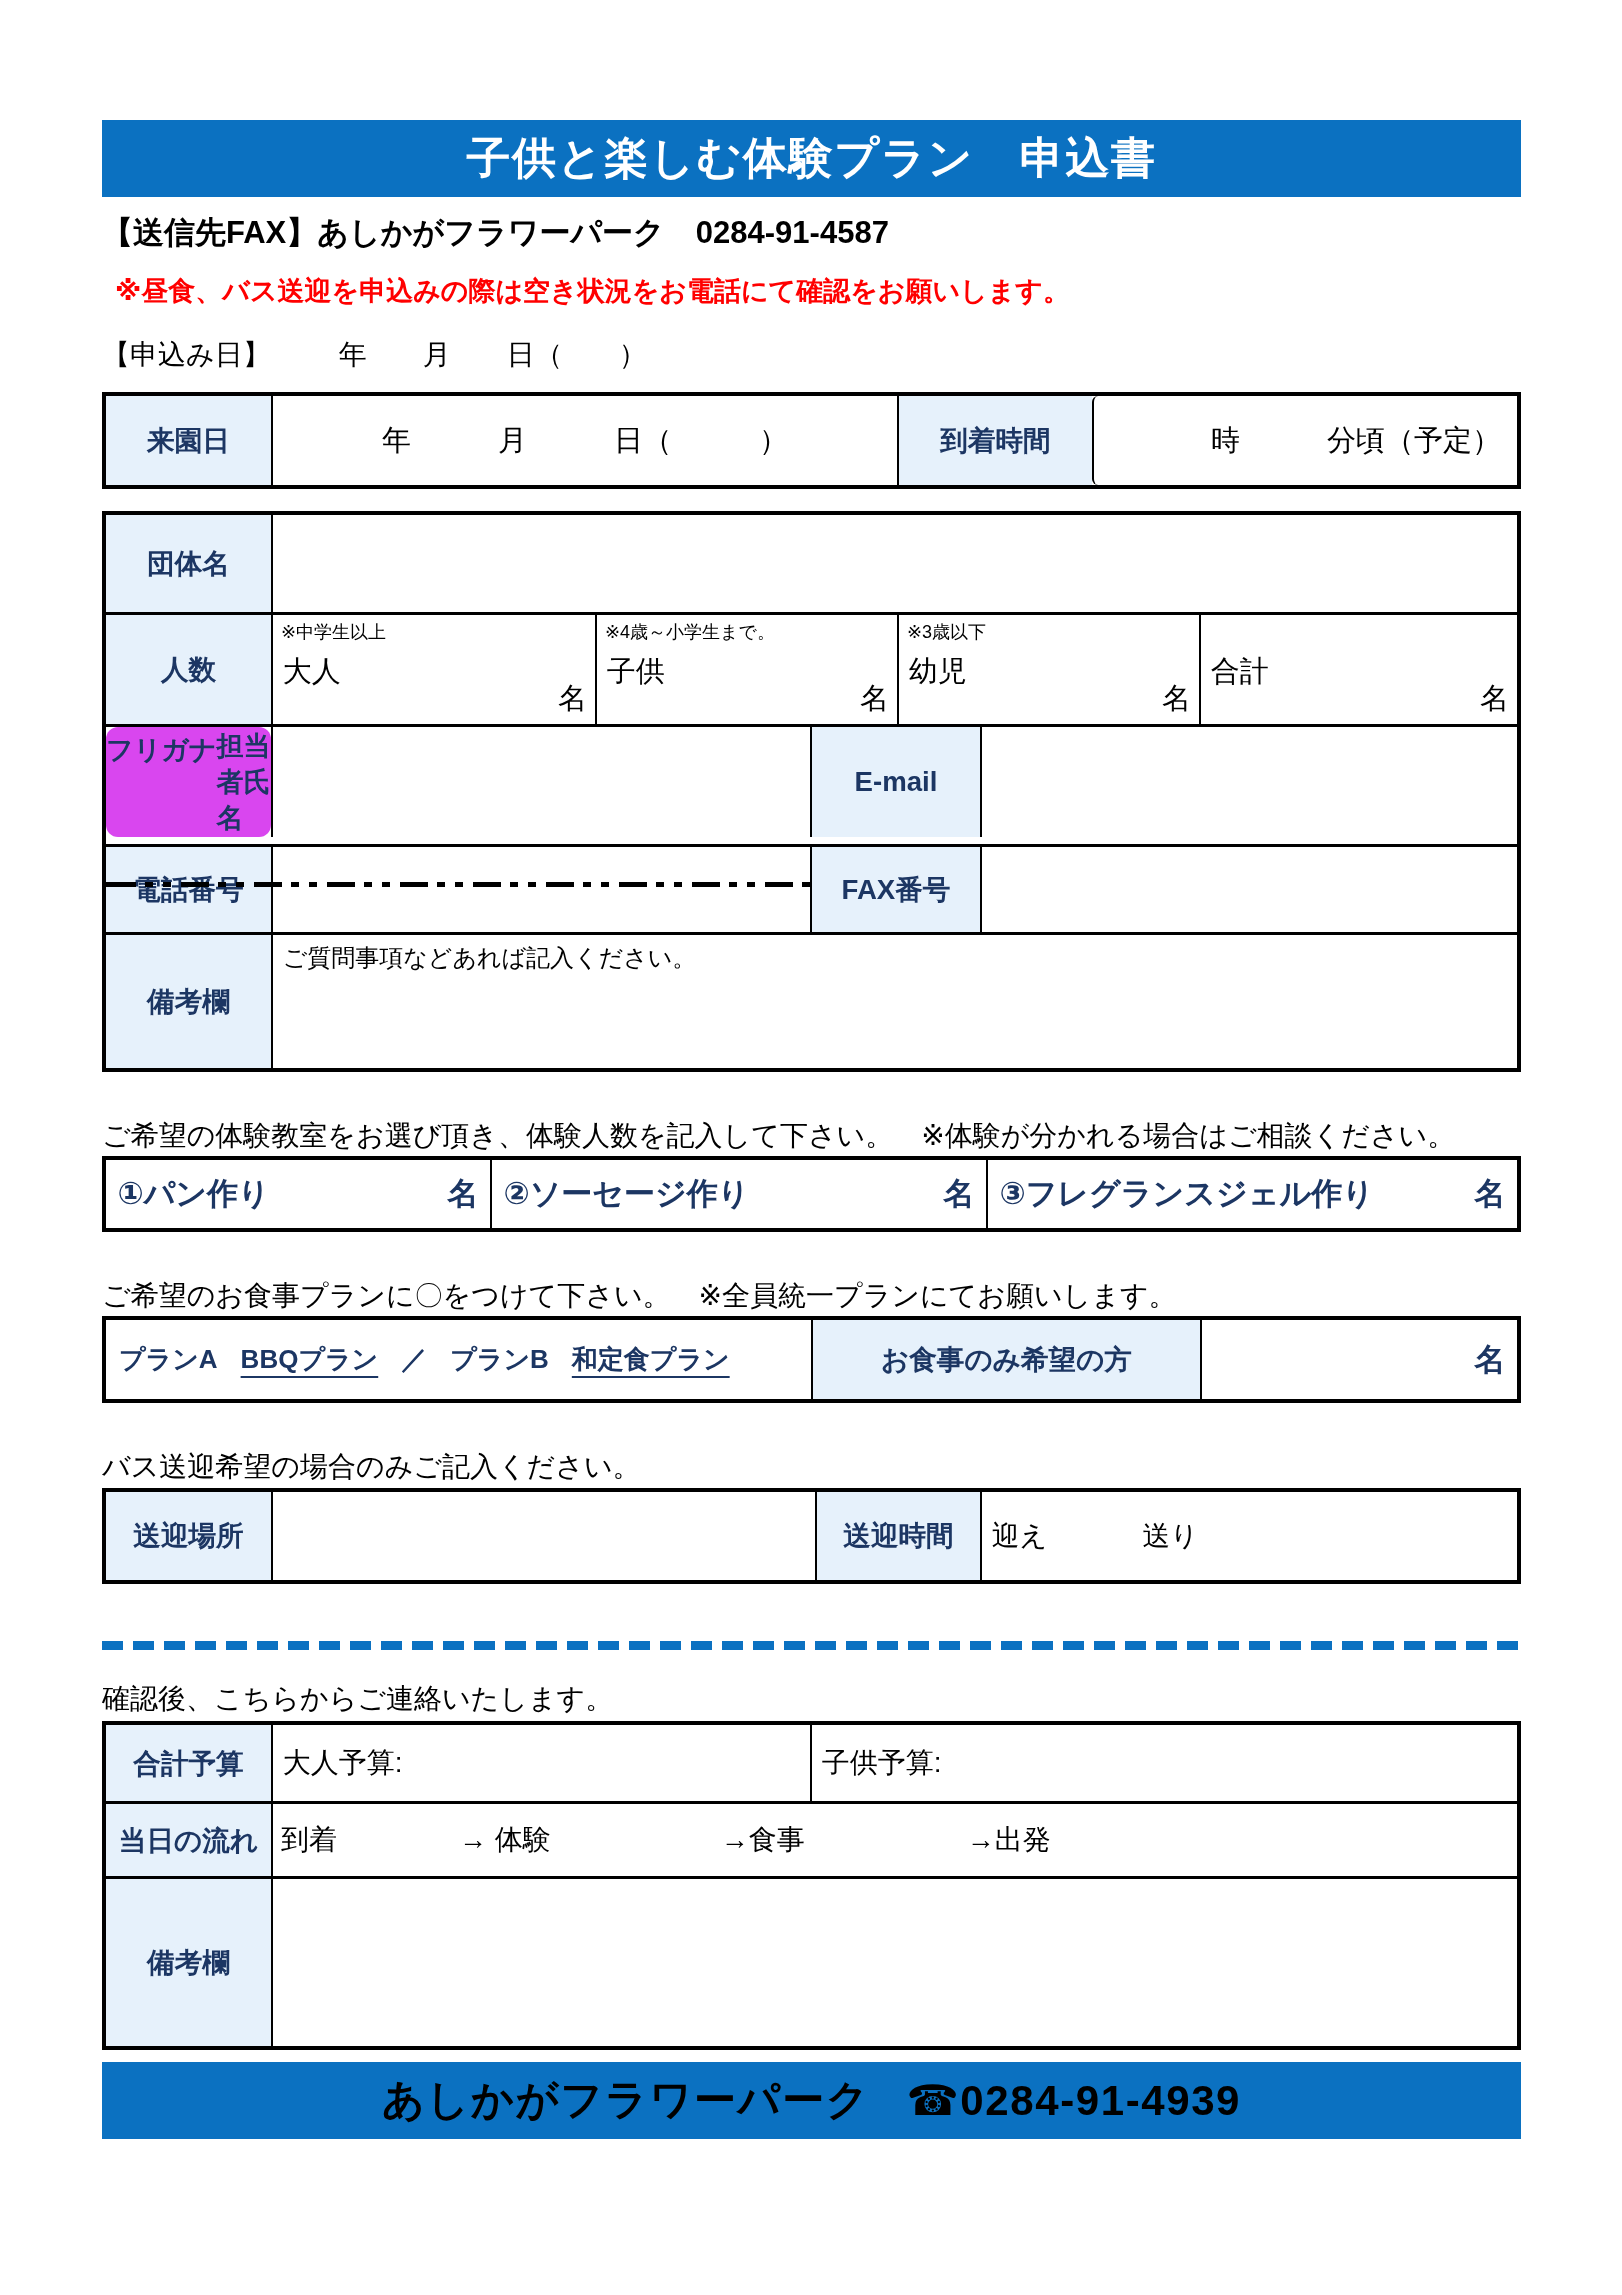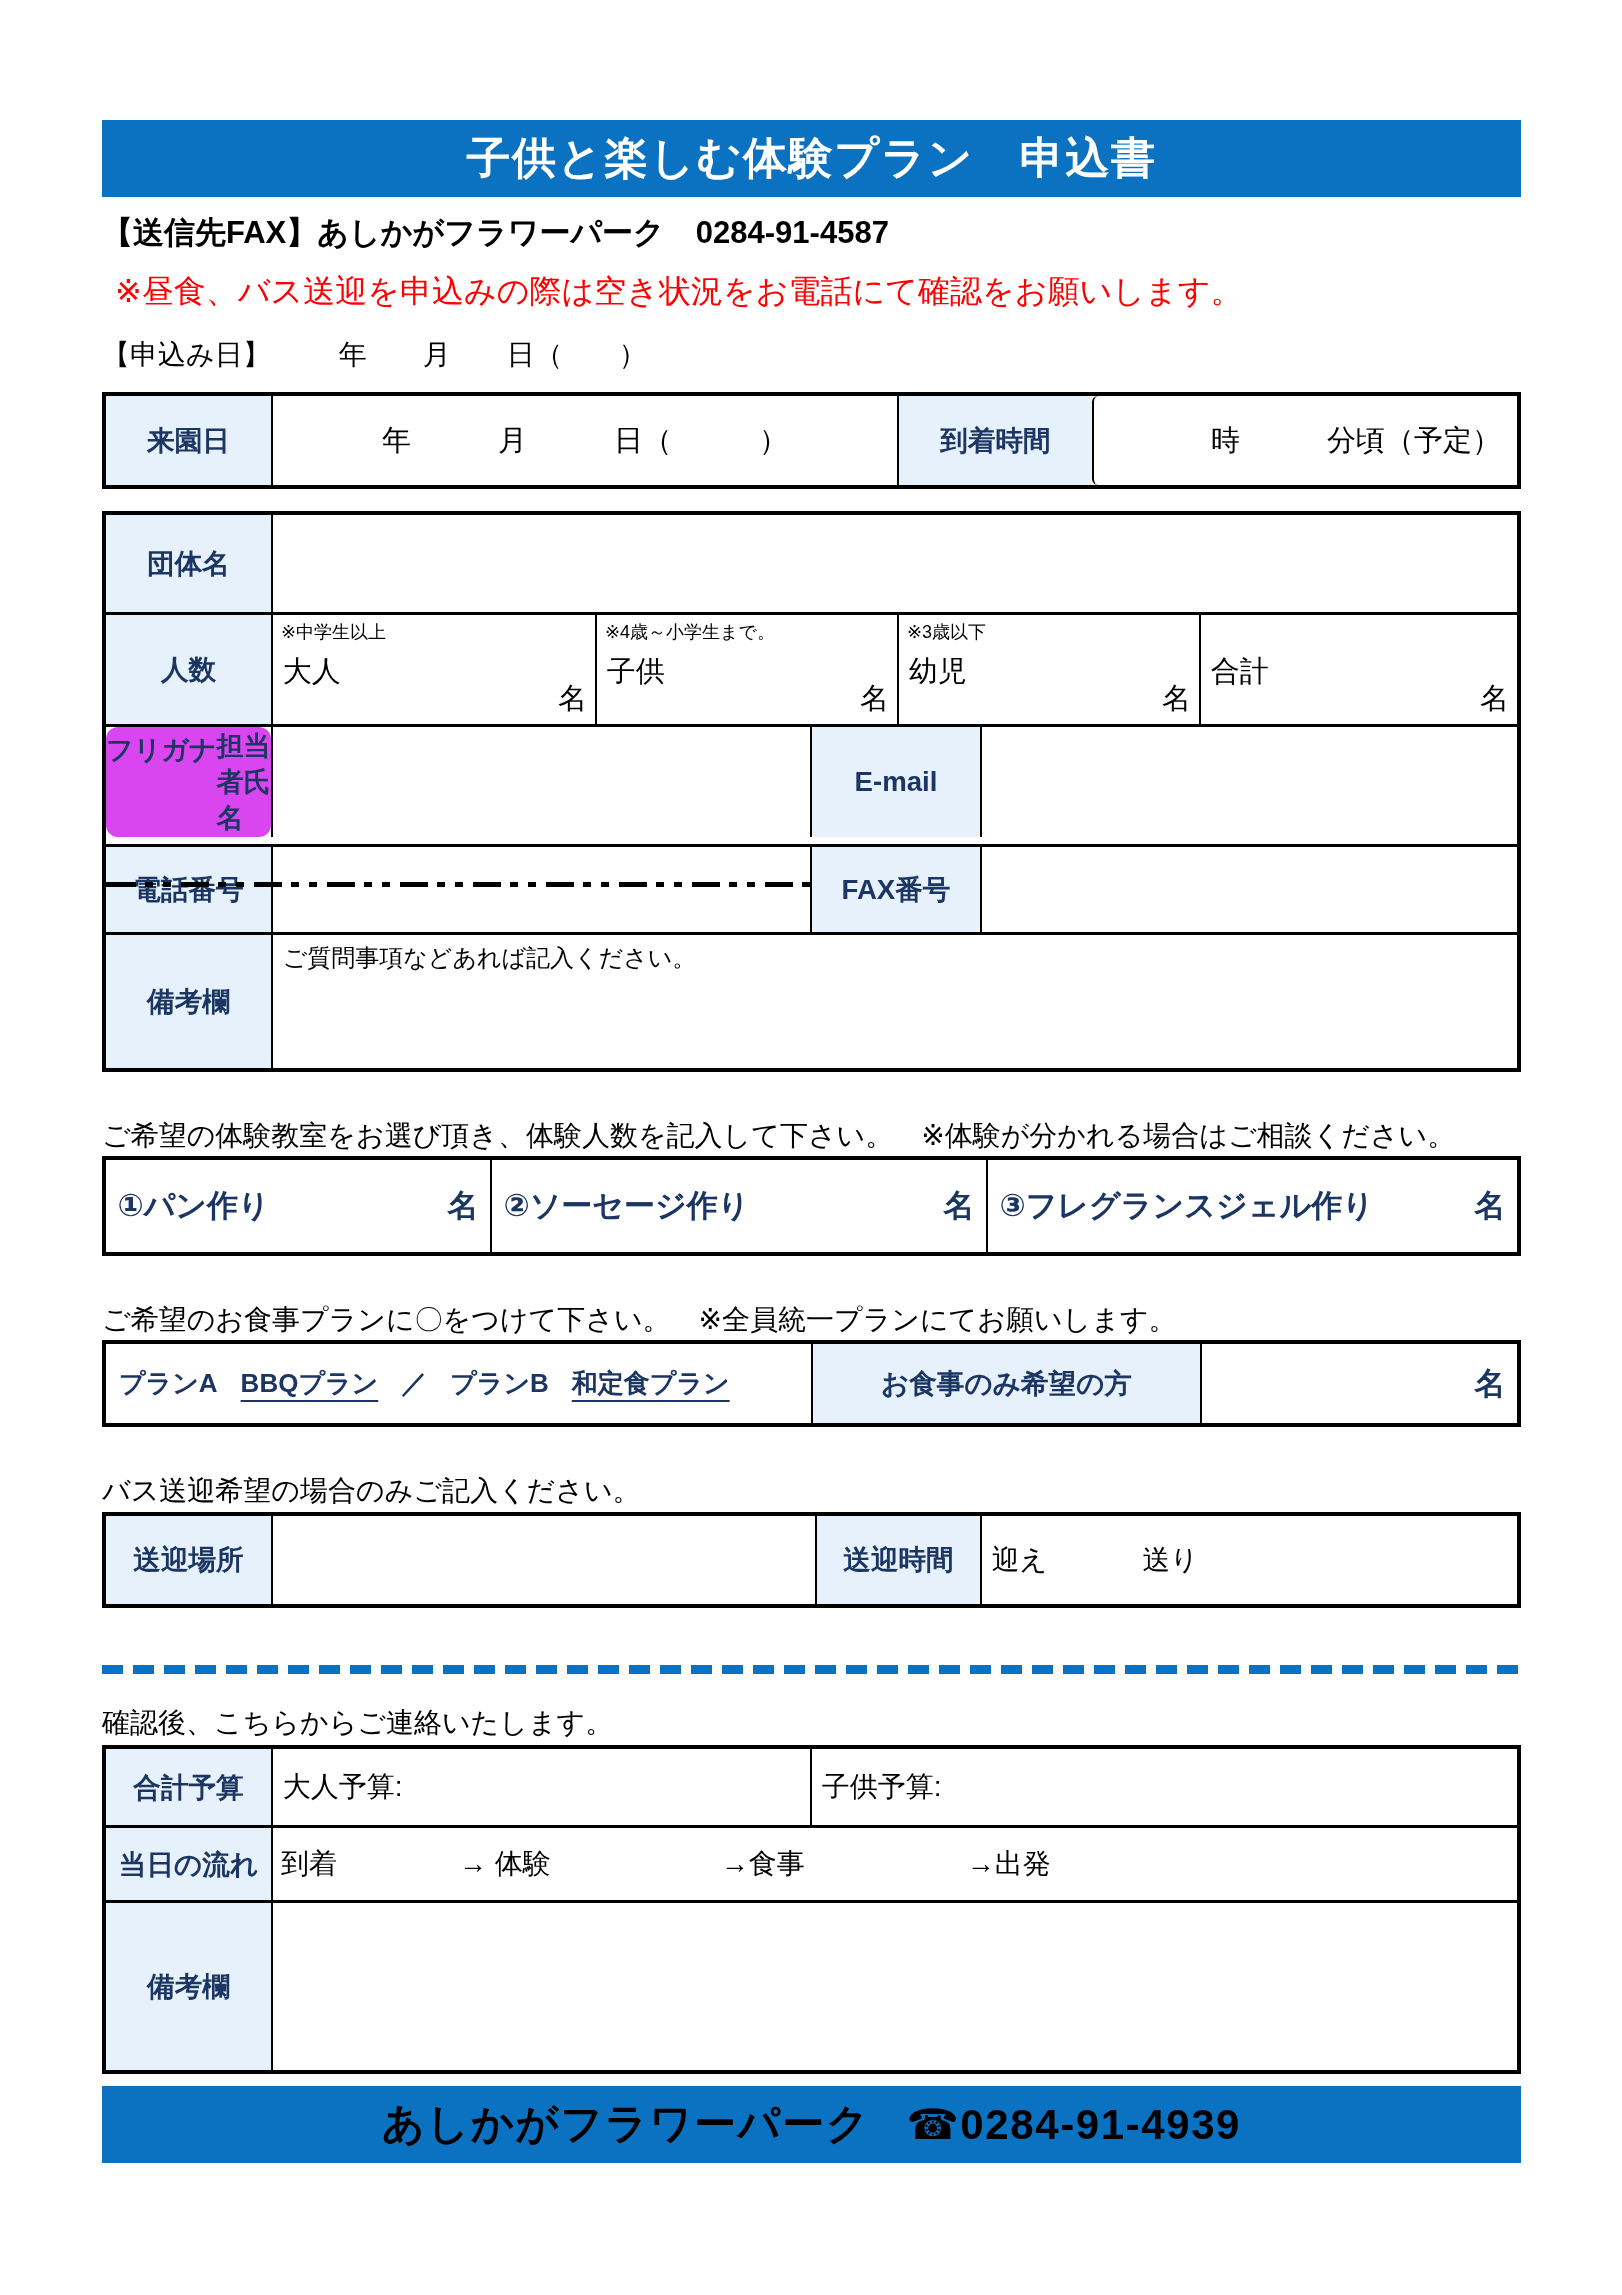--- a/index.html
+++ b/index.html
@@ -9,21 +9,21 @@
   }
   .content{margin-left:102px;width:1419px;}
   
   .bar{background:#0b71c1;display:flex;align-items:center;justify-content:center;}
   .header-bar{margin-top:120px;height:77px;}
   .header-bar .bar-title{color:#fff;font-size:44px;font-weight:700;letter-spacing:1.6px;}
   .footer-bar{margin-top:11.4px;height:77px;gap:36px;}
   .footer-bar span{color:#000000;font-size:42px;font-weight:700;letter-spacing:1.6px;}
   
   .fax-line{margin-top:18px;font-size:31px;font-weight:700;line-height:36px;}
-  .red-note{margin-top:24px;padding-left:13px;font-size:32px;font-weight:400;color:#ff0000;line-height:32px;}
+  .red-note{margin-top:24px;padding-left:13px;font-size:27px;font-weight:700;color:#ff0000;line-height:32px;}
   .apply-line{margin-top:31px;font-size:28px;line-height:34px;}
   .apply-fields{margin-left:68px;}
   .instr{font-size:28px;line-height:34px;}
   .mt-instr{margin-top:47px;}
   .confirm-note{margin-top:32px;font-size:28px;line-height:34px;}
   
   .table{border:4px solid #000;box-sizing:border-box;background:#fff;}
   .trow{display:grid;position:relative;box-sizing:border-box;}
   .trow + .trow{border-top:3.2px solid #000;}
   .trow > div{box-sizing:border-box;overflow:hidden;position:relative;}
@@ -47,21 +47,21 @@
   .count-unit{position:absolute;right:8px;bottom:4.9px;font-size:29px;}
   .dual-label{display:flex;flex-direction:row;background:#d946ef;border-radius:12px;}
   .dual-label > div{color:#1c3663;font-weight:700;font-size:27px;display:flex;align-items:center;justify-content:center;}
   .dual-top{height:45px;}
   .dual-bottom{flex:1;}
   .dash-line{position:absolute;left:0;top:45px;width:707px;height:4.9px;z-index:3;
     background:repeating-linear-gradient(90deg,#000 0 27.6px,transparent 27.6px 37px,#000 37px 45px,transparent 45px 55px,#000 55px 63px,transparent 63px 73px);}
   .remarks-note{position:absolute;top:6.5px;left:9.7px;font-size:24px;}
   
   .exp-table{margin-top:3.2px;}
-  .exp-table .trow{grid-template-columns:384px 496px 1fr;height:92px;}
+  .exp-table .trow{grid-template-columns:384px 496px 1fr;height:68px;}
   .exp-cell{display:flex;align-items:center;justify-content:space-between;
     padding:0 11.4px;color:#1c3663;font-weight:700;font-size:31px;}
   
   .meal-table{margin-top:3.2px;}
   .meal-table .trow{grid-template-columns:705px 389px 1fr;height:79px;}
   .plan-cell{display:flex;align-items:center;padding-left:13px;color:#1c3663;font-weight:700;font-size:26px;gap:23px;}
   .plan-underline{text-decoration:underline;text-decoration-thickness:2.4px;text-underline-offset:8px;}
   .meal-unit-cell{display:flex;align-items:center;justify-content:flex-end;padding-right:11.4px;
     color:#1c3663;font-weight:700;font-size:31px;}
   

